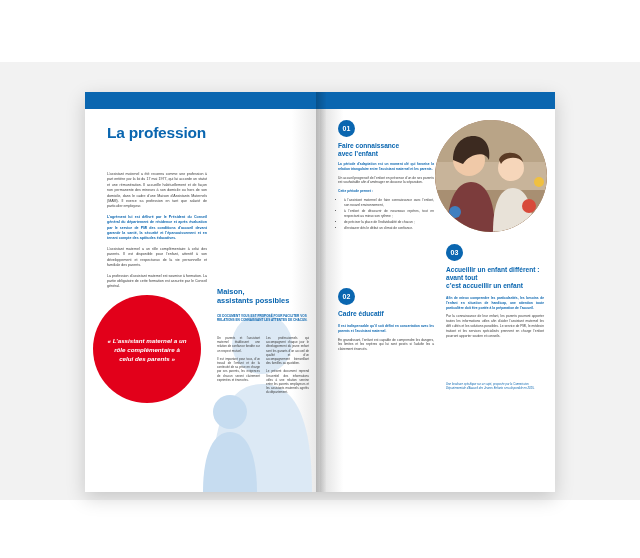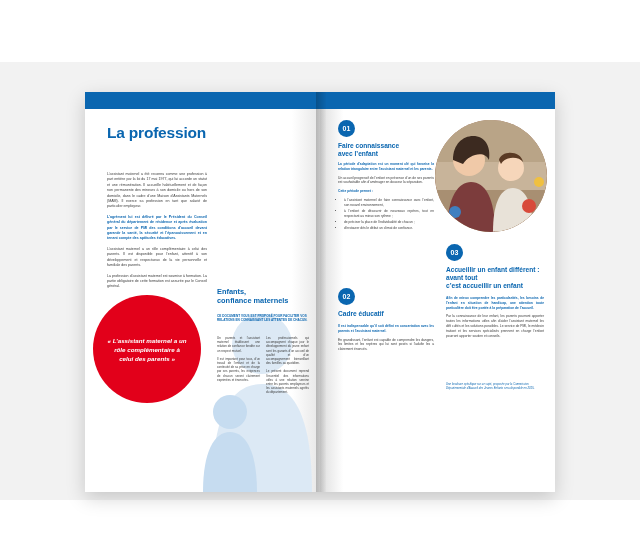--- a/index.html
+++ b/index.html
@@ -262,22 +262,22 @@
         <p class="blue">L’agrément lui est délivré par le Président du Conseil général du département de résidence et après évaluation par le service de PMI des conditions d’accueil devant garantir la santé, la sécurité et l’épanouissement et en tenant compte des aptitudes éducatives.</p>
         <p>L’assistant maternel a un rôle complémentaire à celui des parents. Il est disponible pour l’enfant, attentif à son développement et respectueux de la vie personnelle et familiale des parents.</p>
         <p>La profession d’assistant maternel est soumise à formation. La partie obligatoire de cette formation est assurée par le Conseil général.</p>
       </div>
 
       <div class="red-circle">
         <span>« L’assistant maternel a un rôle complémentaire à celui des parents »</span>
       </div>
 
       <div class="l-sub-title">
-        <div>Enfants,</div>
-        <div>confiance maternels</div>
+        <div>Maison,</div>
+        <div>assistants possibles</div>
       </div>
 
       <div class="l-sub-note">CE DOCUMENT VOUS EST PROPOSÉ POUR FACILITER VOS RELATIONS EN CONNAISSANT LES ATTENTES DE CHACUN.</div>
 
       <div class="l-two-col">
         <div class="col">
           <p>Un parents et l’assistant maternel établissent une relation de confiance fondée sur un respect mutuel.</p>
           <p>Il est important pour tous, d’un travail de l’enfant et de la continuité de sa prise en charge par ses parents, les exigences de chacun seront clairement exprimées et énoncées.</p>
         </div>
         <div class="col">

